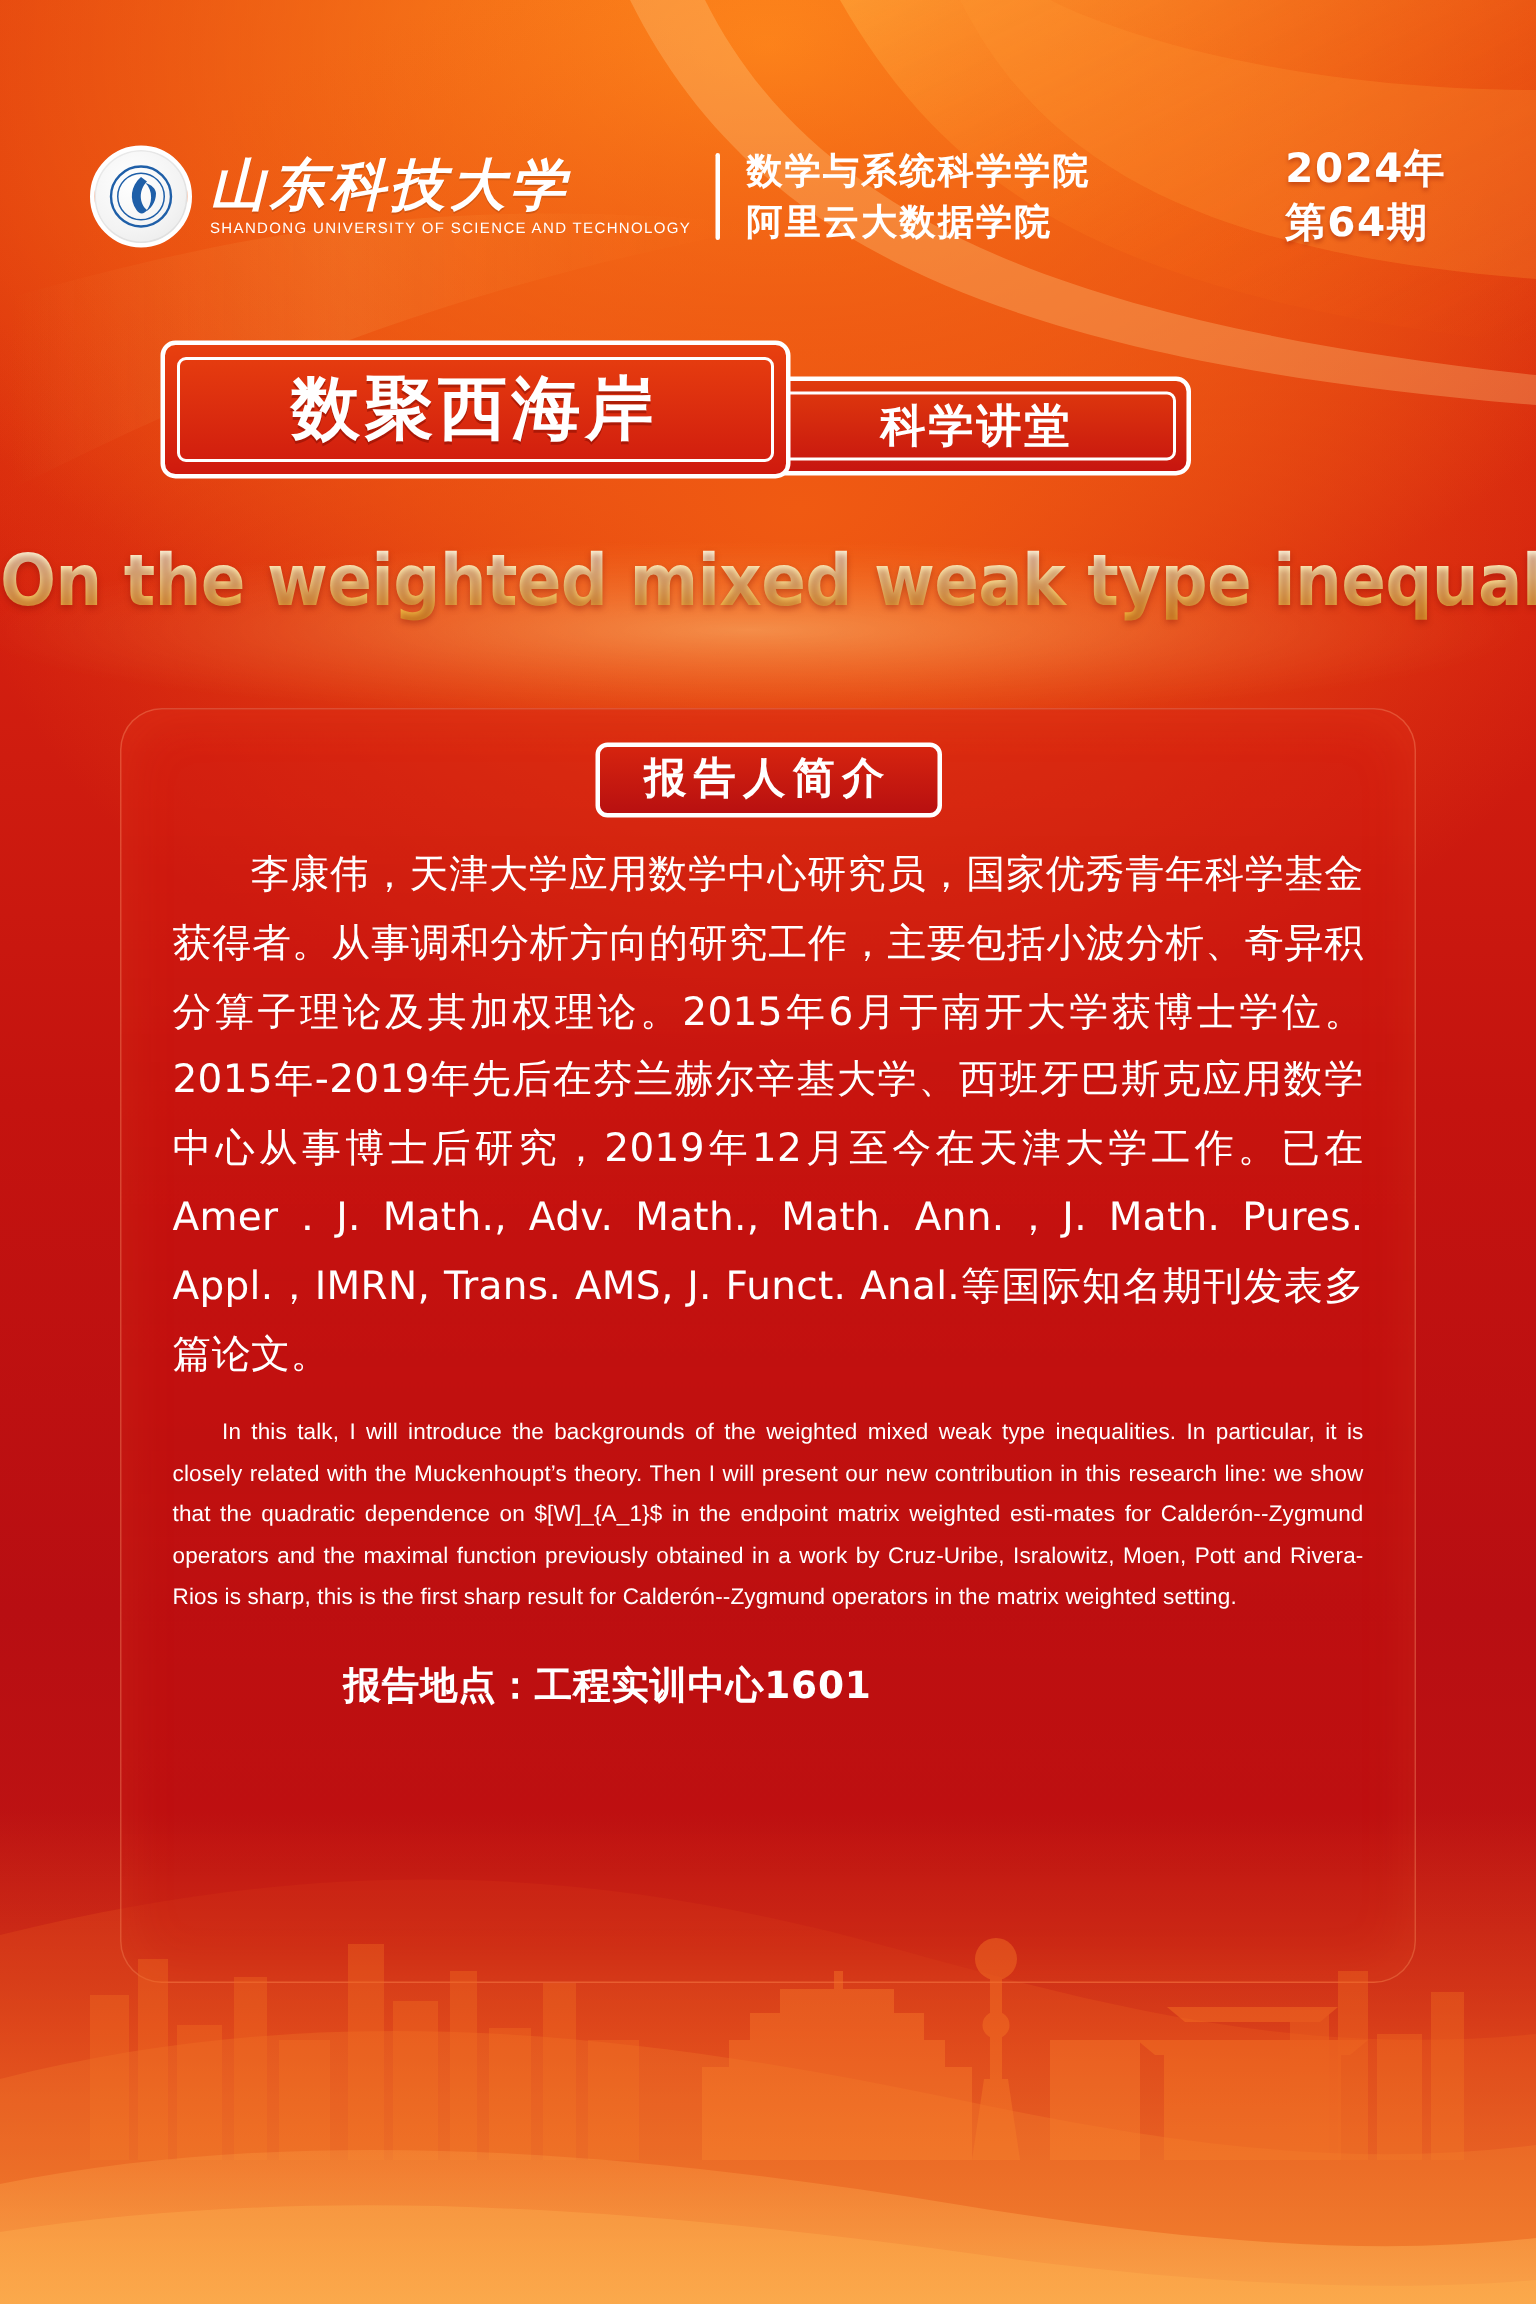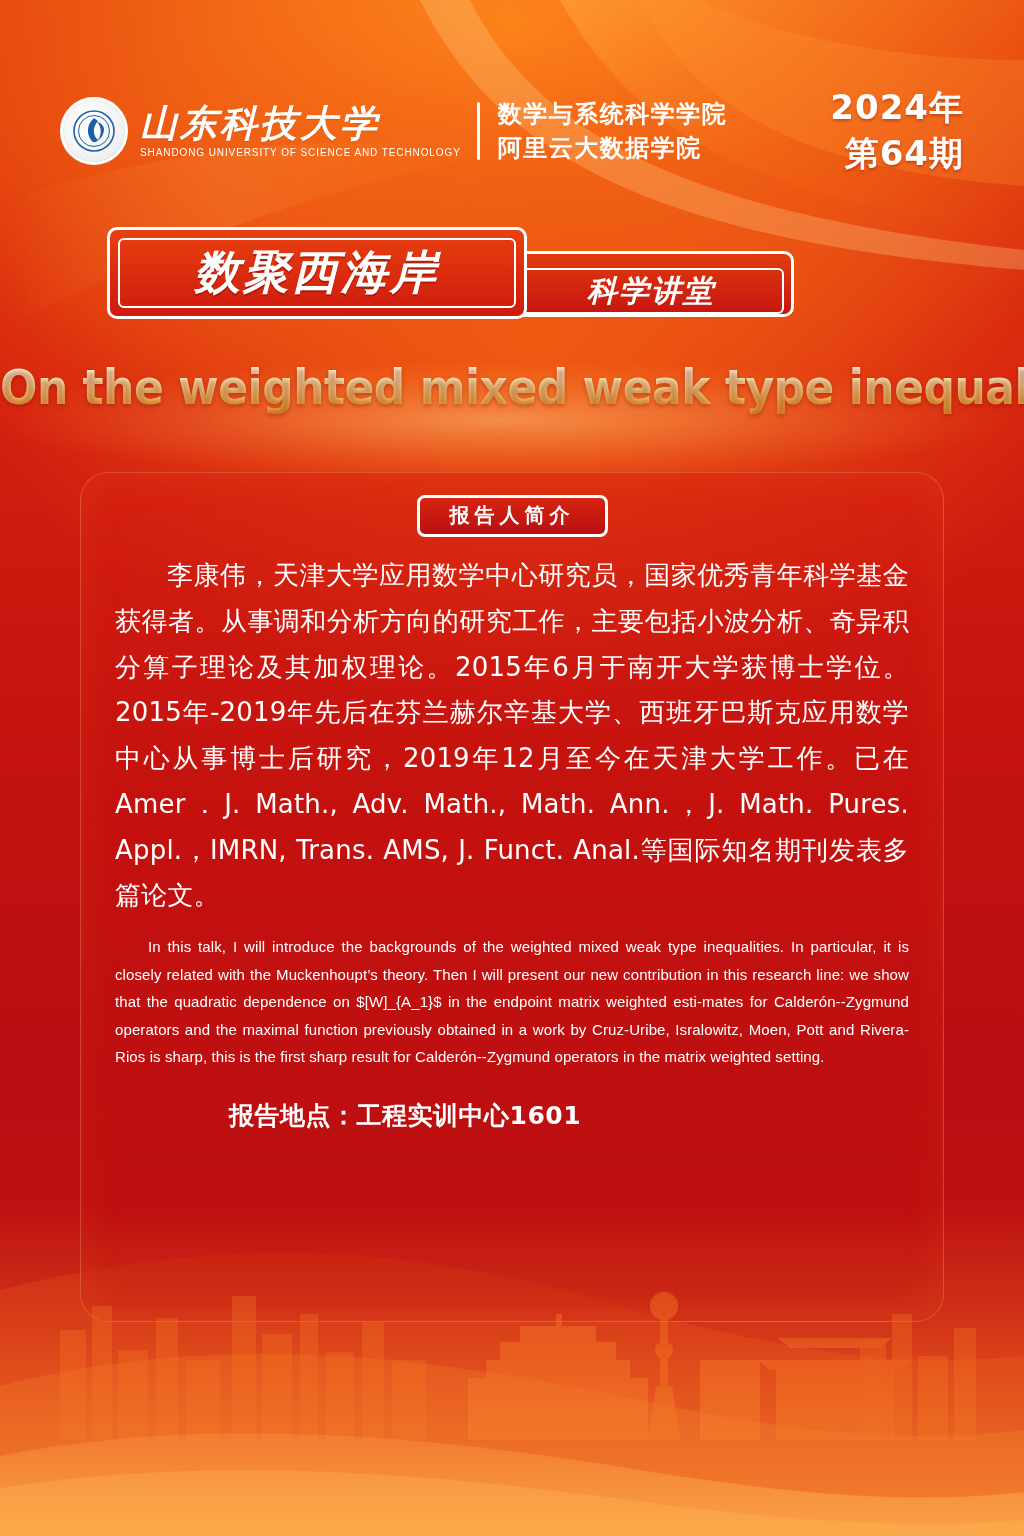--- a/index.html
+++ b/index.html
@@ -111,41 +111,40 @@
     font-family: "DejaVu Sans", sans-serif;
     font-weight: bold;
     font-size: 24px;
     color: #ffffff;
     letter-spacing: 1.5px;
     line-height: 1.42;
     white-space: nowrap;
   }
   .issue {
     margin-left: auto;
-    text-align: right;
-    color: #ffffff;
-    font-family: "DejaVu Sans", sans-serif;
-    font-weight: bold;
-    font-size: 34px;
+    text-align: left;
+    color: #ffffff;
+    font-family: "DejaVu Sans", sans-serif;
+    font-weight: bold;
+    font-size: 27px;
     line-height: 1.35;
     letter-spacing: 1px;
     text-shadow: 0 2px 3px rgba(120,10,0,.35);
   }
 
   
   .plates {
     position: absolute;
     top: 218px;
     left: 0;
     width: 900px;
     height: 110px;
     display: flex;
     justify-content: center;
     align-items: center;
-    font-style: italic;
   }
   .plate {
     border: 3px solid #ffffff;
     border-radius: 10px;
     display: flex;
     align-items: center;
     justify-content: center;
     box-sizing: border-box;
     background: rgba(255,255,255,0.03);
   }
@@ -177,21 +176,20 @@
     color: #ffffff;
     white-space: nowrap;
     text-shadow: 0 2px 0 rgba(130,12,0,.5);
   }
   .plate-sub {
     width: 285px;
     height: 66px;
     margin-top: 22px;
     z-index: 2;
     background: linear-gradient(180deg, #e03b0d 0%, #c7150f 100%);
-    align-items: flex-end;
   }
   .plate-sub .plate-inner {
     width: 265px;
     height: 46px;
   }
   .plate-sub .plate-text {
     font-family: "DejaVu Serif", serif;
     font-weight: bold;
     font-size: 30px;
     letter-spacing: 2px;
@@ -255,21 +253,21 @@
     justify-content: center;
     margin-top: 22px;
   }
   .section-head .badge {
     border: 3px solid #ffffff;
     border-radius: 8px;
     padding: 7px 30px 9px 30px;
     background: linear-gradient(180deg, #d6240f 0%, #b81010 100%);
     font-family: "DejaVu Sans", sans-serif;
     font-weight: bold;
-    font-size: 20px;
+    font-size: 28px;
     color: #ffffff;
     letter-spacing: 5px;
     line-height: 1;
     white-space: nowrap;
   }
 
   .para-cn {
     margin: 16px 6px 0 6px;
     color: #ffffff;
     font-family: "DejaVu Sans", sans-serif;

